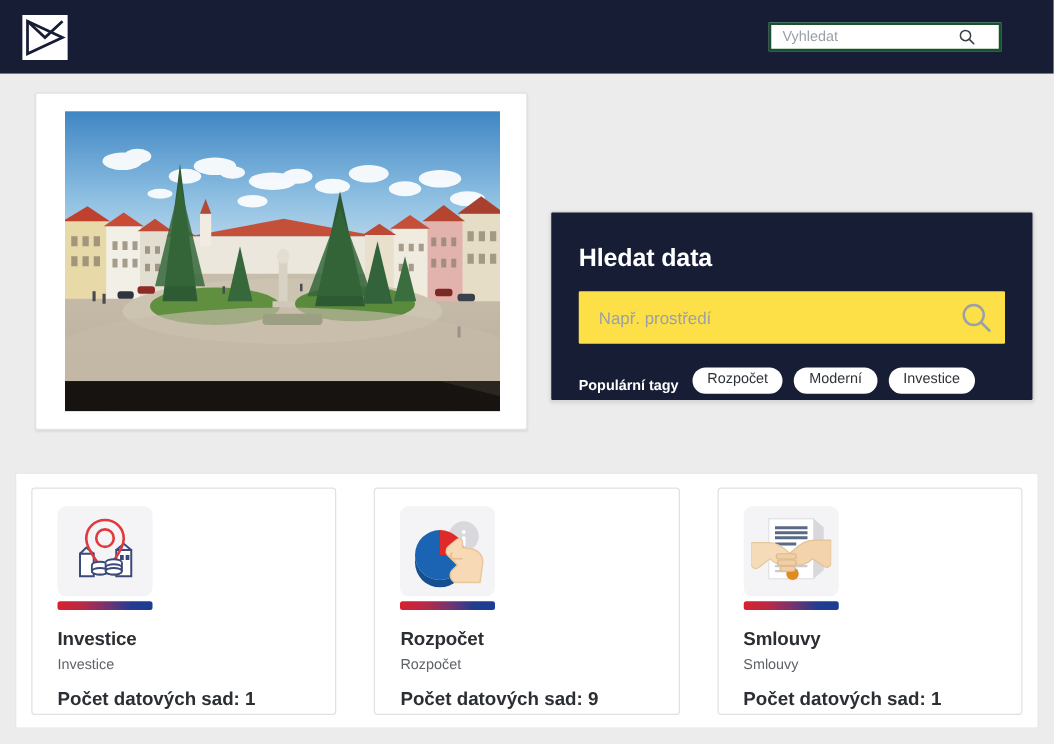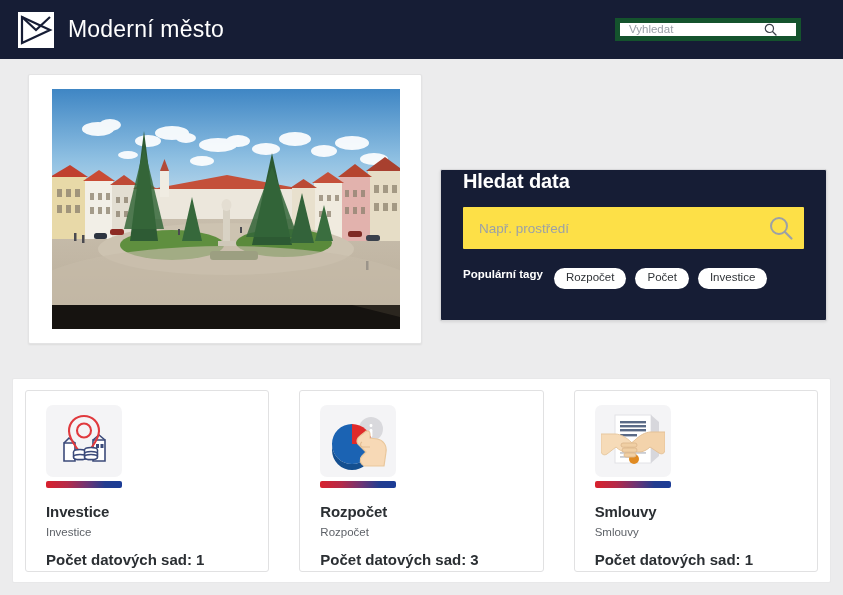--- a/index.html
+++ b/index.html
@@ -43,23 +43,23 @@
     font-weight: 400;
     letter-spacing: 0.2px;
     line-height: 1;
     white-space: nowrap;
   }
   .header-search {
     margin-left: auto;
     width: 186px;
     height: 23px;
     background: #ffffff;
-    border: 5px solid #14532d;
-    display: flex;
-    align-items: flex-start;
+    border: 2px solid #14532d;
+    display: flex;
+    align-items: center;
     padding: 0 19px 0 9px;
   }
   .header-search input {
     border: 0;
     outline: 0;
     flex: 1;
     font-family: "Liberation Sans", sans-serif;
     font-size: 11.5px;
     color: #5b6068;
     background: transparent;
@@ -101,21 +101,21 @@
 
   .search-panel {
     position: absolute;
     left: 440px;
     top: 110px;
     width: 387px;
     height: 152px;
     background: #161d35;
     border: 1px solid #d8d8da;
     border-radius: 2px;
-    padding: 0 22px 0 22px;
+    padding: 26px 22px 0 22px;
     box-shadow: 0 1px 3px rgba(0,0,0,0.10);
   }
   .panel-title {
     color: #ffffff;
     font-size: 20px;
     font-weight: bold;
     letter-spacing: -0.1px;
     margin-bottom: 14px;
   }
   .panel-search {
@@ -136,21 +136,21 @@
     background: transparent;
     min-width: 0;
   }
   .panel-search input::placeholder { color: #9ba0a7; }
   .panel-search .mag-big {
     width: 26px; height: 26px; flex: 0 0 auto;
     display: flex; align-items: center; justify-content: center;
   }
   .tags-row {
     display: flex;
-    align-items: flex-start;
+    align-items: flex-end;
     margin-top: 19px;
     gap: 9px;
   }
   .tags-label {
     color: #ffffff;
     font-size: 11.5px;
     font-weight: bold;
     margin-right: 2px;
     white-space: nowrap;
   }
@@ -234,21 +234,20 @@
 
 <div class="header">
   <div class="brand">
     <span class="logo-box">
       <svg width="36" height="36" viewBox="0 0 36 36">
         <rect x="0" y="0" width="36" height="36" fill="#ffffff"></rect>
         <path d="M4 5 L32 18 L4 31 Z" fill="none" stroke="#161d35" stroke-width="2.2"></path>
         <path d="M4 5 L18 18 L32 5" fill="none" stroke="#161d35" stroke-width="2.2"></path>
       </svg>
     </span>
-    <span class="brand-title">Moderní město</span>
   </div>
 
   <div class="header-search">
     <input type="text" placeholder="Vyhledat" style="">
     <span class="mag">
       <svg width="13" height="13" viewBox="0 0 13 13">
         <circle cx="5.4" cy="5.4" r="4.1" fill="none" stroke="#3a4049" stroke-width="1.2"></circle>
         <line x1="8.5" y1="8.5" x2="12" y2="12" stroke="#3a4049" stroke-width="1.3" stroke-linecap="round"></line>
       </svg>
     </span>
@@ -409,21 +408,21 @@
         <svg width="26" height="26" viewBox="0 0 26 26">
           <circle cx="11" cy="11" r="8" fill="none" stroke="#9ba0a7" stroke-width="2"></circle>
           <line x1="17" y1="17" x2="23.5" y2="23.5" stroke="#9ba0a7" stroke-width="2.2" stroke-linecap="round"></line>
         </svg>
       </span>
     </div>
 
     <div class="tags-row">
       <span class="tags-label">Populární tagy</span>
       <span class="tag">Rozpočet</span>
-      <span class="tag">Počet</span>
+      <span class="tag">Moderní</span>
       <span class="tag">Investice</span>
     </div>
   </div>
 </div>
 
 <div class="cards-band">
   <div class="cards-row">
 
     <div class="cat-card">
       <div class="cat-icon-wrap">
@@ -473,21 +472,21 @@
             <path d="M6 32 A20 20 0 0 0 26 52 A20 20 0 0 0 46 32 L46 38 A20 20 0 0 1 26 58 A20 20 0 0 1 6 38 Z" fill="#144f90"></path>
 
             <path d="M34 24 C31 26 30 30 32 32 L40 40 L36 44 C33 47 34 52 38 54 L58 54 L60 40 C61 33 57 28 51 27 L44 26 L44 22 C44 19 41 18 39 20 Z" fill="#f7d9b6" stroke="#e9c79c" stroke-width="1.2"></path>
             <path d="M36 30 C34 31 34 34 36 35 L44 35" fill="none" stroke="#e3bd91" stroke-width="1.2"></path>
           </svg>
         </div>
         <div class="cat-bar"></div>
       </div>
       <div class="cat-title">Rozpočet</div>
       <div class="cat-sub">Rozpočet</div>
-      <div class="cat-count">Počet datových sad: 3</div>
+      <div class="cat-count">Počet datových sad: 9</div>
     </div>
 
     <div class="cat-card">
       <div class="cat-icon-wrap">
         <div class="cat-icon">
           <svg width="64" height="58" viewBox="0 0 64 58">
 
             <rect x="14" y="3" width="36" height="48" fill="#ffffff" stroke="#e2e2e6" stroke-width="1"></rect>
             <path d="M50 3 L50 51 L58 44 L58 10 Z" fill="#d7d7dc"></path>
             <g fill="#5a6a86">

